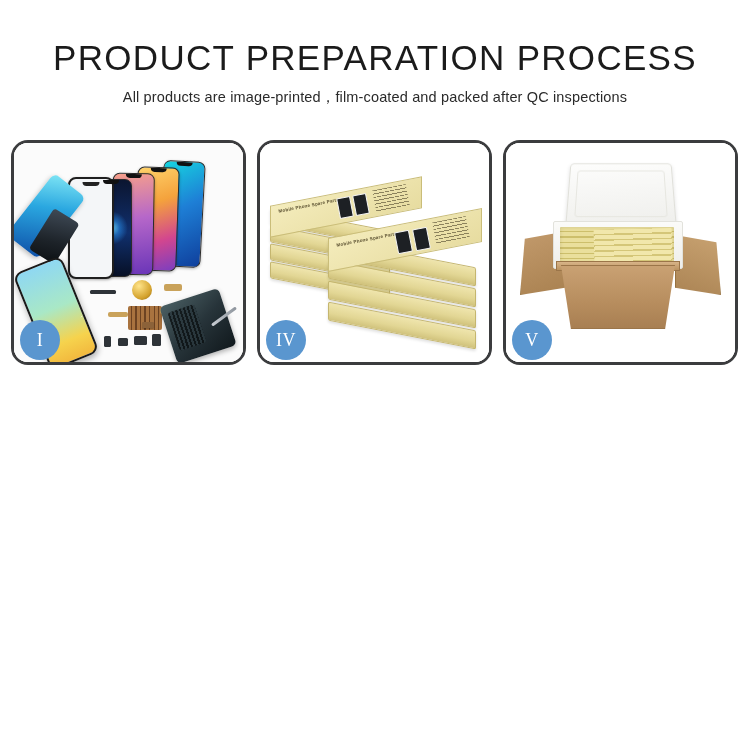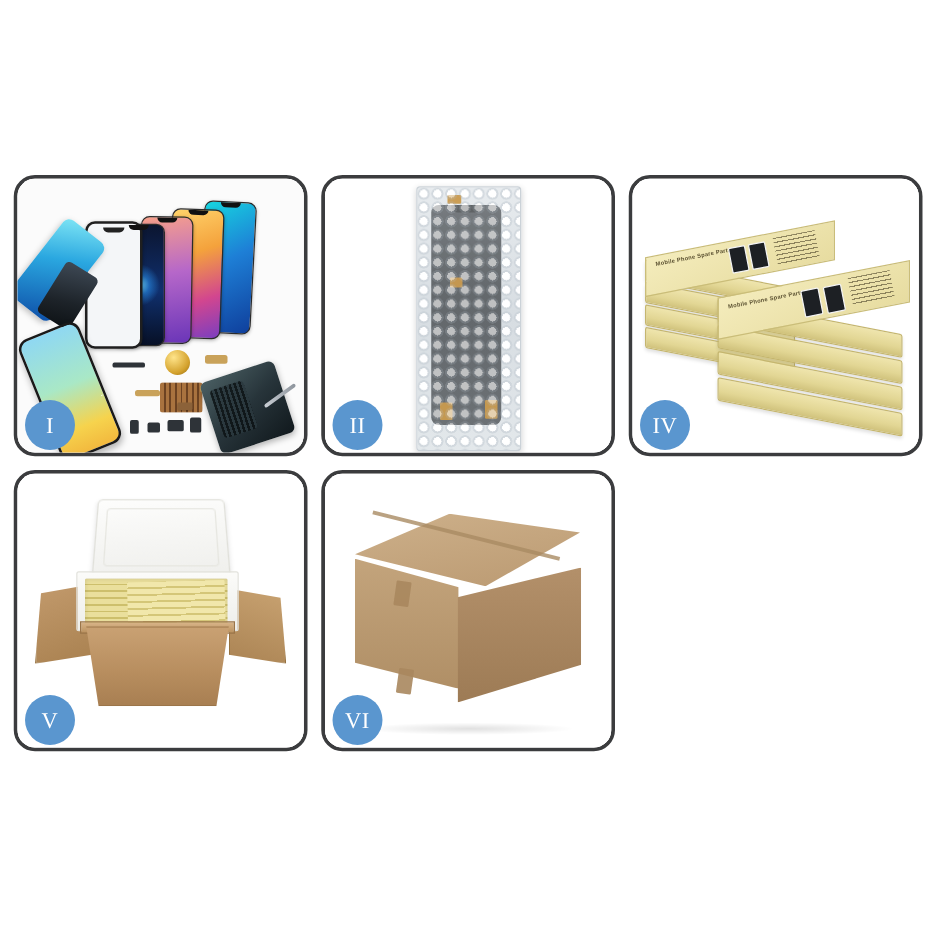--- a/index.html
+++ b/index.html
@@ -356,20 +356,22 @@
   }
   .shadow-soft{
     position:absolute; left:30px; bottom:10px; width:170px; height:10px;
     background:radial-gradient(ellipse at center, rgba(0,0,0,.12), rgba(0,0,0,0) 70%);
   }
 </style>
 </head>
 <body>
 
 <div class="header">
+  <h1 class="main-title">PRODUCT PREPARATION PROCESS</h1>
+  <p class="sub-title">All products are image-printed，film-coated and packed after QC inspections</p>
 </div>
 
 <div class="grid">
 
   <div class="panel">
     <div class="panel-inner">
       <div class="p1-bg"></div>
 
       <div class="phone-fan">
         <div class="ph ph-a">
@@ -406,34 +408,20 @@
         <span class="dark-part" style="left:28px;top:60px;width:10px;height:8px;"></span>
         <span class="chip" style="left:52px;top:44px;width:12px;height:6px;"></span>
       </div>
 
       <div class="teardown"></div>
       <div class="tweezers"></div>
     </div>
     <div class="badge">I</div>
   </div>
 
-  <div class="panel">
-    <div class="panel-inner">
-      <div class="p2-bg"></div>
-      <div class="bubble-pack">
-        <div class="screen-in"></div>
-        <span class="tape" style="left:24px;top:6px;width:11px;height:7px;"></span>
-        <span class="tape" style="left:26px;top:72px;width:10px;height:8px;"></span>
-        <span class="tape" style="left:18px;top:172px;width:10px;height:14px;"></span>
-        <span class="tape" style="left:54px;top:170px;width:10px;height:15px;"></span>
-        <div class="bub-overlay"></div>
-      </div>
-    </div>
-    <div class="badge">II</div>
-  </div>
 
 
   <div class="panel">
     <div class="panel-inner">
       <div class="p4-bg"></div>
       <div class="stack">
 
         <div class="kbox" style="left:2px;  top:62px;  width:118px; height:15px; transform:skewY(11deg);"></div>
         <div class="kbox" style="left:2px;  top:80px;  width:118px; height:15px; transform:skewY(11deg);"></div>
         <div class="kbox" style="left:2px;  top:98px;  width:118px; height:15px; transform:skewY(11deg);"></div>
@@ -468,27 +456,14 @@
       <div class="flap-r"></div>
       <div class="foam-box"></div>
       <div class="gold-stack"></div>
       <div class="gold-stack2"></div>
       <div class="carton-rim"></div>
       <div class="carton-front"></div>
     </div>
     <div class="badge">V</div>
   </div>
 
-  <div class="panel">
-    <div class="panel-inner">
-      <div class="p6-bg"></div>
-      <div class="c6-top"></div>
-      <div class="c6-seam"></div>
-      <div class="c6-left"></div>
-      <div class="c6-right"></div>
-      <div class="c6-tape" style="left:56px; top:86px; width:12px; height:20px; transform:rotate(8deg);"></div>
-      <div class="c6-tape" style="left:58px; top:156px; width:12px; height:20px; transform:rotate(8deg);"></div>
-      <div class="shadow-soft"></div>
-    </div>
-    <div class="badge">VI</div>
-  </div>
 
 </div>
 
 </body></html>

